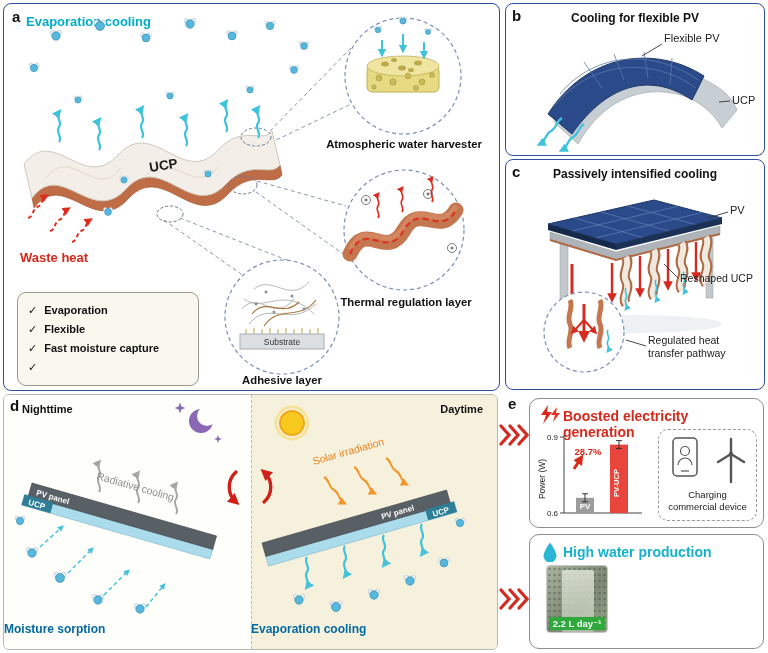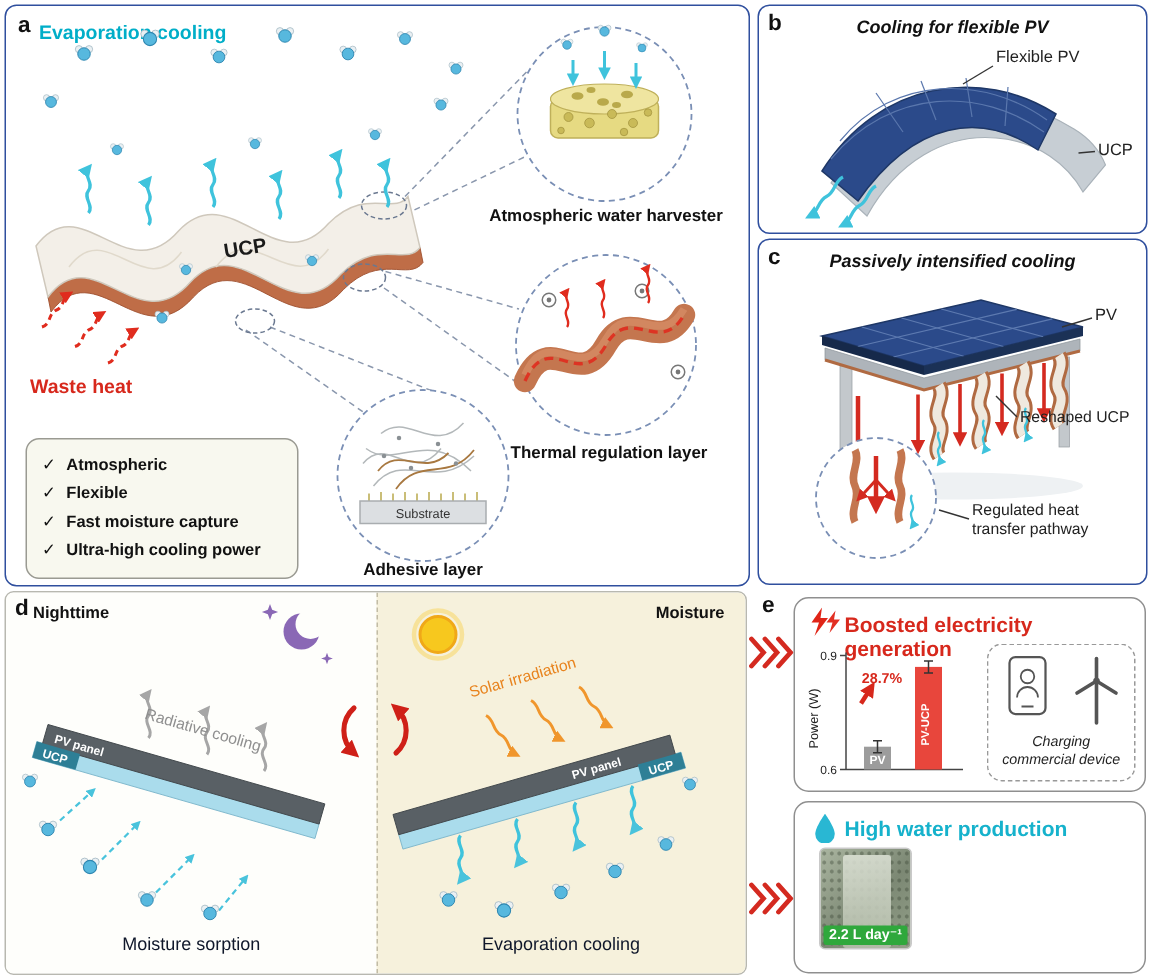--- a/index.html
+++ b/index.html
@@ -4,33 +4,33 @@
 <style>
   * { box-sizing: border-box; }
   html,body { margin:0; padding:0; background:#fff; }
   .fig { position:relative; width:768px; height:653px; background:#fff;
          font-family:"Liberation Sans","DejaVu Sans",sans-serif; overflow:hidden; color:#111; }
   .abs { position:absolute; }
   .panel { position:absolute; border-radius:8px; background:#fff; }
   .blue { border:1.6px solid #2f4f9e; }
   .graybox { position:absolute; border:1.2px solid #8f8f8f; border-radius:10px; background:#fff; }
   .letter { position:absolute; font-weight:700; font-size:15px; color:#111; z-index:5; }
-  .ptitle { position:absolute; left:0; right:0; top:7px; text-align:center; font-weight:700; font-size:12px;font-style:italic; }
+  .ptitle { position:absolute; left:0; right:0; top:7px; text-align:center; font-weight:700; font-size:12px; }
   .cap { position:absolute; font-weight:700; font-size:11.3px; text-align:center; white-space:nowrap; }
   .lbl { position:absolute; font-size:11px; color:#222; white-space:nowrap; }
   .evap { left:22px; top:10px; font-weight:700; font-size:13px; color:#00aec8; }
   .waste { left:16px; top:246px; font-weight:700; font-size:13px; color:#d7281c; }
   .checklist { left:13px; top:288px; width:182px; background:#f8f8ef; border:1px solid #9a9a92;
                border-radius:9px; padding:8px 10px; }
   .chk-row { display:flex; gap:7px; font-size:11px; font-weight:700; line-height:1.72; }
   .dashedbox { position:absolute; border:1.3px dashed #999; border-radius:10px; background:#fff; }
   .smallcap { position:absolute; left:4px; right:4px; bottom:7px; text-align:center;
-              font-size:9.5px; line-height:1.25; color:#222;font-style:italic; }
+              font-size:9.5px; line-height:1.25; color:#222; }
   .halflabel { position:absolute; font-weight:700; font-size:11px; color:#111; }
-  .bottomlabel { position:absolute; top:227px; text-align:center; font-weight:400; font-size:12px; color:#0f172a; }
+  .bottomlabel { position:absolute; top:227px; text-align:left; font-weight:700; font-size:12px; color:#0369a1; }
   .etitle { position:absolute; top:9px; left:33px; font-weight:700; font-size:14px; }
   .photo { position:absolute; left:16px; top:30px; width:62px; height:68px; border:1px solid #c9c9c9;
            border-radius:4px; overflow:hidden;
            background-image: radial-gradient(rgba(55,66,50,.38) 1px, transparent 1.3px),
                              linear-gradient(135deg,#aab5a0,#7c8874 55%,#93a089);
            background-size: 5px 6px, 100% 100%; }
   .bag { position:absolute; left:15px; top:4px; width:32px; height:62px; border-radius:2px;
          background:linear-gradient(#dde2d6,#b7c0ad); opacity:.85; }
   .badge { position:absolute; left:2px; right:2px; bottom:2px; background:#2fa83c; color:#fff;
            font-weight:700; font-size:9.5px; text-align:center; padding:1px 0; border-radius:2px; }
@@ -208,33 +208,32 @@
       </g>
     </svg>
 
     <div class="cap" style="left:318px;top:292px;width:168px;">Thermal regulation layer</div>
     <div class="cap" style="left:312px;top:134px;width:176px;">Atmospheric water harvester</div>
     <div class="cap" style="left:210px;top:370px;width:136px;">Adhesive layer</div>
 
     <div class="checklist abs">
       <div class="chk-row">
         <span>✓</span>
-        <span>Atmospheric</span>
+        <span>Evaporation</span>
       </div>
       <div class="chk-row">
         <span>✓</span>
         <span>Flexible</span>
       </div>
       <div class="chk-row">
         <span>✓</span>
         <span>Fast moisture capture</span>
       </div>
       <div class="chk-row">
         <span>✓</span>
-        <span>Ultra-high cooling power</span>
       </div>
     </div>
   </div>
 
   <div class="panel blue" style="left:505px;top:3px;width:260px;height:153px;">
     <div class="letter" style="left:6px;top:3px;">b</div>
     <div class="ptitle">Cooling for flexible PV</div>
     <svg style="left:0;top:0" width="256" height="150" viewBox="0 0 256 150">
       <defs>
         <marker id="b-mc" viewBox="0 0 10 10" refX="6" refY="5" markerWidth="4.2" markerHeight="4.2" orient="auto">
@@ -331,21 +330,21 @@
     <div class="lbl" style="left:224px;top:44px;">PV</div>
     <div class="lbl" style="left:174px;top:112px;font-size:10.5px;">Reshaped UCP</div>
     <div class="lbl" style="left:142px;top:174px;width:94px;font-size:10.5px;white-space:normal;line-height:1.25;">Regulated heat transfer pathway</div>
   </div>
 
   <div class="panel" style="left:3px;top:394px;width:495px;height:256px;border:1.2px solid #b8b8b0;border-radius:6px;overflow:hidden;">
     <div class="abs" style="left:0;top:0;width:247px;height:100%;background:#fefefb;"></div>
     <div class="abs" style="left:247px;top:0;right:0;height:100%;background:#f6f1dc;border-left:1px dashed #c2bca6;"></div>
     <div class="letter" style="left:6px;top:2px;">d</div>
     <div class="halflabel" style="left:18px;top:8px;">Nighttime</div>
-    <div class="halflabel" style="right:14px;top:8px;">Moisture</div>
+    <div class="halflabel" style="right:14px;top:8px;">Daytime</div>
 
     <svg style="left:0;top:0" width="493" height="254" viewBox="0 0 493 254">
       <defs>
         <g id="d-wm">
           <circle cx="-4.2" cy="-4" r="3" fill="#eaf0f3" stroke="#a8bcc6" stroke-width="0.7"></circle>
           <circle cx="4.2" cy="-4" r="3" fill="#eaf0f3" stroke="#a8bcc6" stroke-width="0.7"></circle>
           <circle cx="0" cy="0" r="5.2" fill="#57b8de" stroke="#2e86b0" stroke-width="0.8"></circle>
         </g>
         <marker id="d-mc" viewBox="0 0 10 10" refX="6" refY="5" markerWidth="4.2" markerHeight="4.2" orient="auto">
             <path d="M0,0 L10,5 L0,10 Z" fill="#49c3dc"></path>

